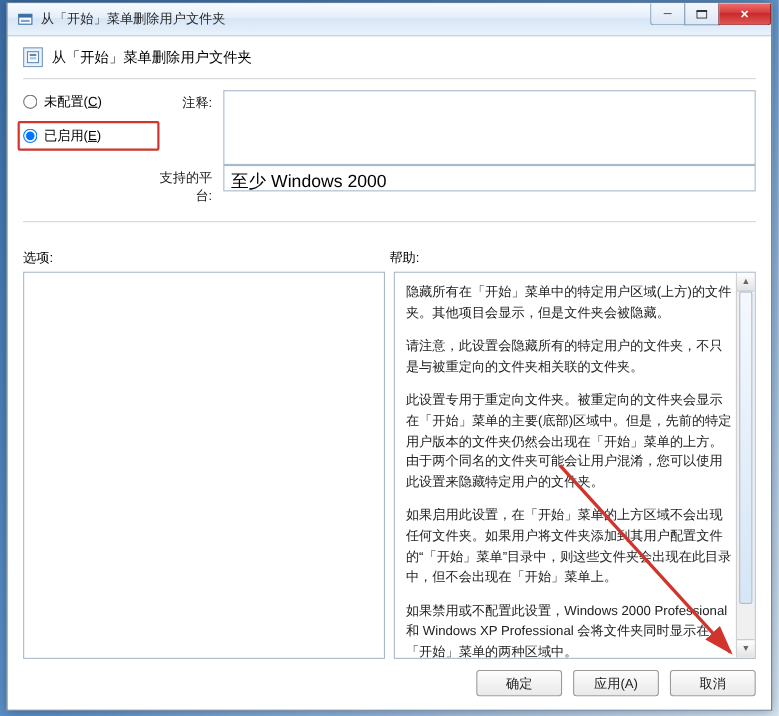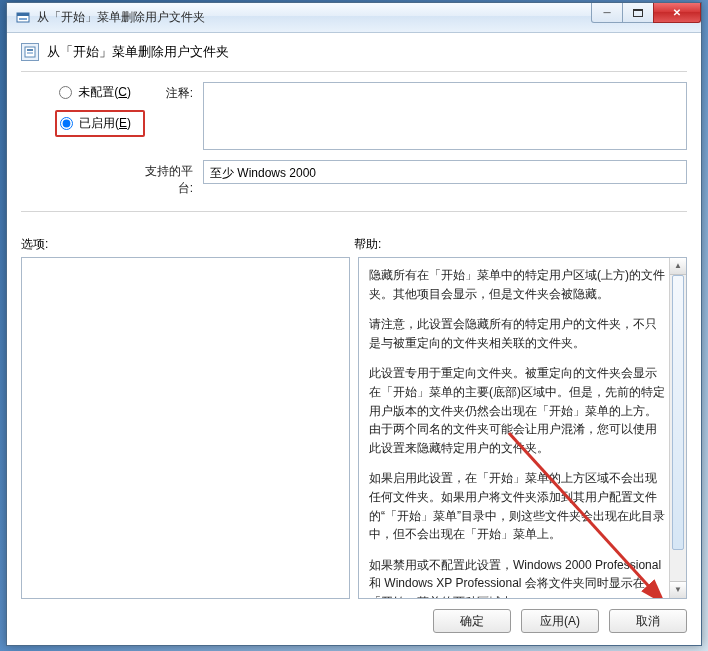--- a/index.html
+++ b/index.html
@@ -74,40 +74,40 @@
     min-width:96px; height:24px; padding:0 12px;
     background:linear-gradient(#fdfdfd,#e9e9e9);
     border:1px solid #9a9a9a; border-radius:3px;
     display:inline-flex; align-items:center; justify-content:center;
     font-size:12px; color:#222; cursor:default; white-space:nowrap;
   }
 
   .hr { border-top:1px solid #d5d5d5; margin:4px 0 10px 0; }
 
   .config-row { display:flex; }
-  .radios { width:110px; display:flex; flex-direction:column; gap:14px; padding-top:2px;align-items:flex-end;}
+  .radios { width:110px; display:flex; flex-direction:column; gap:14px; padding-top:2px;}
   .radio-opt { display:flex; align-items:center; gap:6px; position:relative; }
   .radio-opt input { margin:0; }
   .radio-opt .u { text-decoration:underline; }
   .radio-highlight {
     border:2px solid #d0342c;
     position:absolute; left:-5px; top:-5px; right:-14px; bottom:-5px;
     border-radius:2px; pointer-events:none;
   }
 
-  .fields { flex:1; display:flex; flex-direction:column; gap:10px; }
+  .fields { flex:1; display:flex; flex-direction:column; }
   .field { display:flex; }
   .flabel { width:72px; text-align:right; padding-right:10px; padding-top:3px; color:#222;}
   .comment-box {
     flex:1; height:68px; border:1px solid #aab9ca; background:#fff; resize:none;
     font-family:inherit; font-size:12px; padding:4px;
   }
   .platform-box {
     flex:1; height:24px; border:1px solid #aab9ca; background:#fff;
-    padding:4px 6px; font-size:12px;
+    padding:4px 6px; font-size:16px;
   }
 
   .midlabels { display:flex; margin-top:14px; margin-bottom:4px; }
   .midlabels .left { width:50%; }
   .midlabels .right { width:50%; }
 
   .panes { flex:1; display:flex; gap:8px; min-height:0; }
   .pane {
     flex:1; border:1px solid #aab9ca; background:#fff;
     padding:8px 20px 8px 10px; font-size:12px; line-height:1.55; color:#222;

